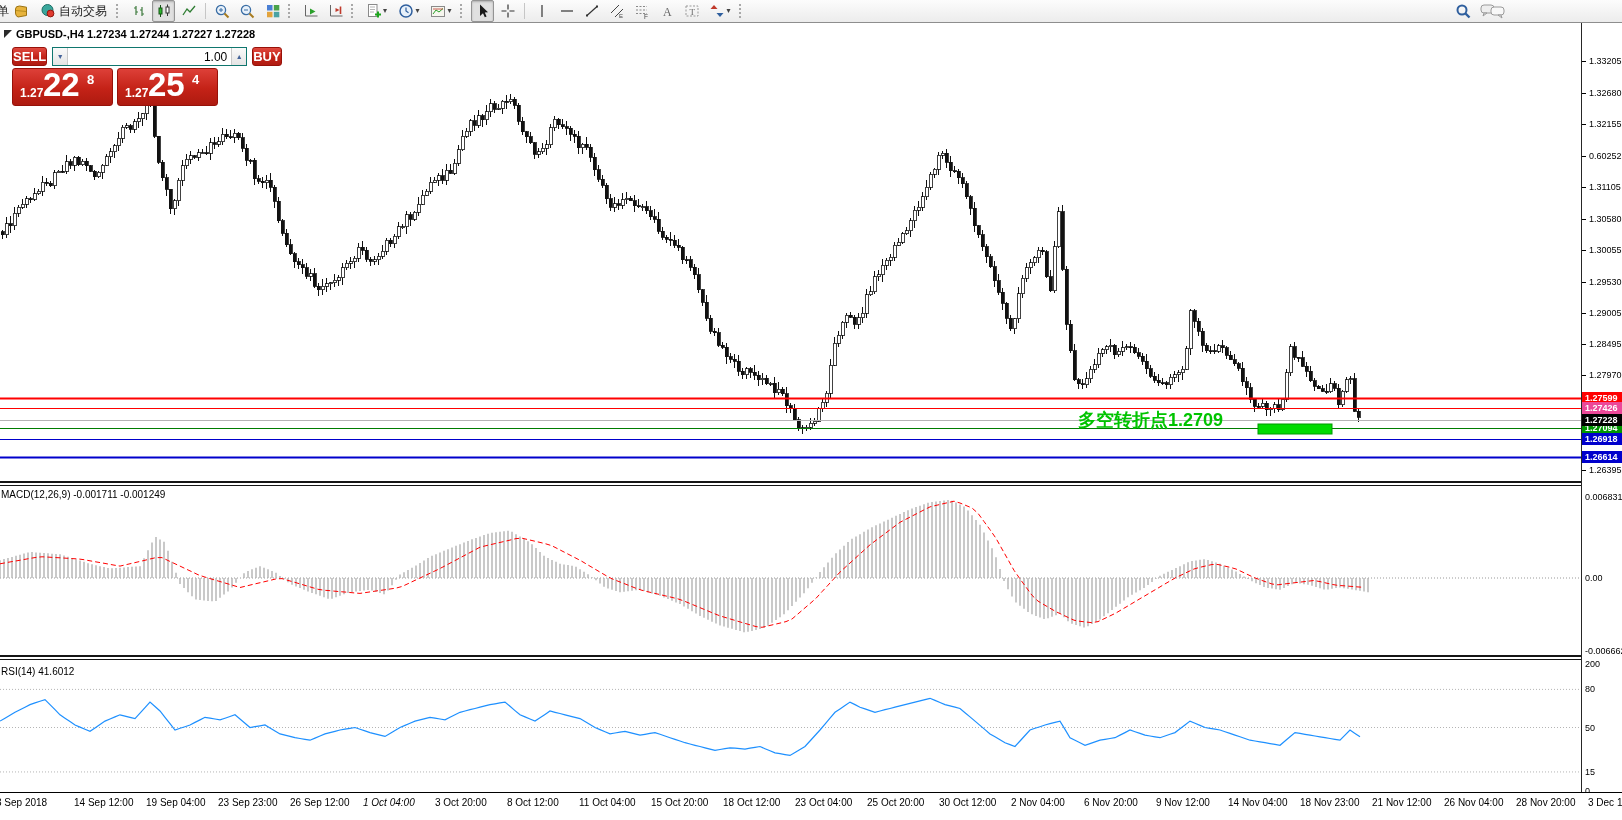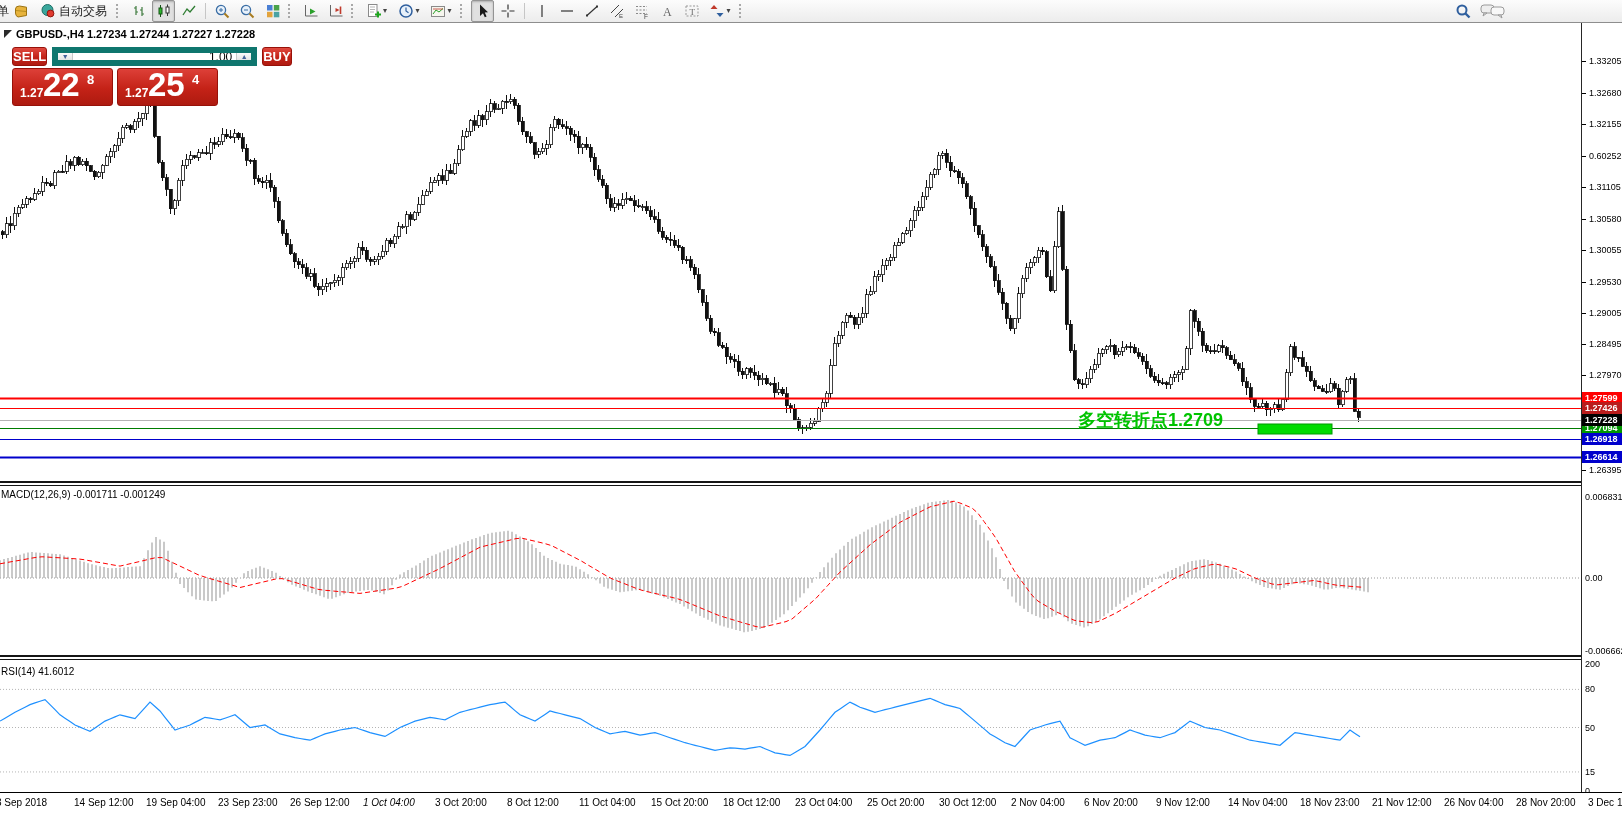--- a/index.html
+++ b/index.html
@@ -52,21 +52,21 @@
   #annotation{position:absolute;left:1078px;top:408px;font-size:18px;font-weight:700;white-space:nowrap;}
   .ind-label{position:absolute;font-size:10px;color:#000;white-space:nowrap;}
   #macd-label{left:1px;top:489px;} #rsi-label{left:1px;top:666px;}
 
   
   #trade-panel{position:absolute;left:12px;top:47px;width:208px;}
   .tp-row1{display:flex;height:19px;}
   .tp-btn{width:49px;height:19px;color:#fff;font-size:13px;font-weight:700;display:flex;
     align-items:center;justify-content:center;border-radius:3px;
     background:linear-gradient(#e0493f,#c22318 55%,#b01c12);border:1px solid #971109;box-sizing:border-box;}
-  .tp-lot{flex:1;display:flex;height:19px;margin:0 5px;border:6px solid #0f766e;background:#fff;box-sizing:border-box;}
+  .tp-lot{flex:1;display:flex;height:19px;margin:0 5px;border:1px solid #0f766e;background:#fff;box-sizing:border-box;}
   .tp-spin{width:14px;display:flex;align-items:center;justify-content:center;font-size:7px;color:#44639a;
     background:linear-gradient(#fafafa,#e4e4e4);}
   .tp-spin.left{border-right:1px solid #c9c9c9;} .tp-spin.right{border-left:1px solid #c9c9c9;}
   #volume-input{flex:1;border:none;outline:none;font-size:12px;text-align:right;padding:0 4px;
     font-family:"Liberation Sans",sans-serif;color:#000;min-width:0;}
   .tp-row2{display:flex;margin-top:2px;}
   .tp-price{width:101px;height:38px;color:#fff;border-radius:3px;position:relative;
     background:linear-gradient(#dd4038,#c42217 55%,#ad1a10);border:1px solid #971109;box-sizing:border-box;}
   .tp-price.buy{margin-left:4px;}
   .tp-pfx{position:absolute;left:7px;bottom:5px;font-size:12px;font-weight:700;}
@@ -1360,21 +1360,21 @@
       <div class="ytick" style="top: 254px;">1.29530</div>
       <div class="ydash" style="top: 290px;"></div>
       <div class="ytick" style="top: 285px;">1.29005</div>
       <div class="ydash" style="top: 321px;"></div>
       <div class="ytick" style="top: 316px;">1.28495</div>
       <div class="ydash" style="top: 352px;"></div>
       <div class="ytick" style="top: 347px;">1.27970</div>
       <div class="ydash" style="top: 447px;"></div>
       <div class="ytick" style="top: 442px;">1.26395</div>
       <div class="ptag" style="top: 369px; background: rgb(255, 0, 0); z-index: 1;">1.27599</div>
-      <div class="ptag" style="top: 379px; background: #b91c1c; z-index: 1;">1.27426</div>
+      <div class="ptag" style="top: 379px; background: #ec4899; z-index: 1;">1.27426</div>
       <div class="ptag" style="top: 399px; background: rgb(0, 150, 0); z-index: 1;">1.27094</div>
       <div class="ptag" style="top: 410px; background: rgb(0, 0, 204); z-index: 1;">1.26918</div>
       <div class="ptag" style="top: 428px; background: rgb(0, 0, 204); z-index: 1;">1.26614</div>
       <div class="ptag" style="top: 391px; background: rgb(0, 0, 0); z-index: 2;">1.27228</div>
       <div class="ytick" style="top: 636px; left: 3px;">200</div>
       <div class="ytick" style="top: 661px; left: 3px;">80</div>
       <div class="ytick" style="top: 700px; left: 3px;">50</div>
       <div class="ytick" style="top: 744px; left: 3px;">15</div>
       <div class="ytick" style="top: 763px; left: 3px;">0</div>
     </div>

